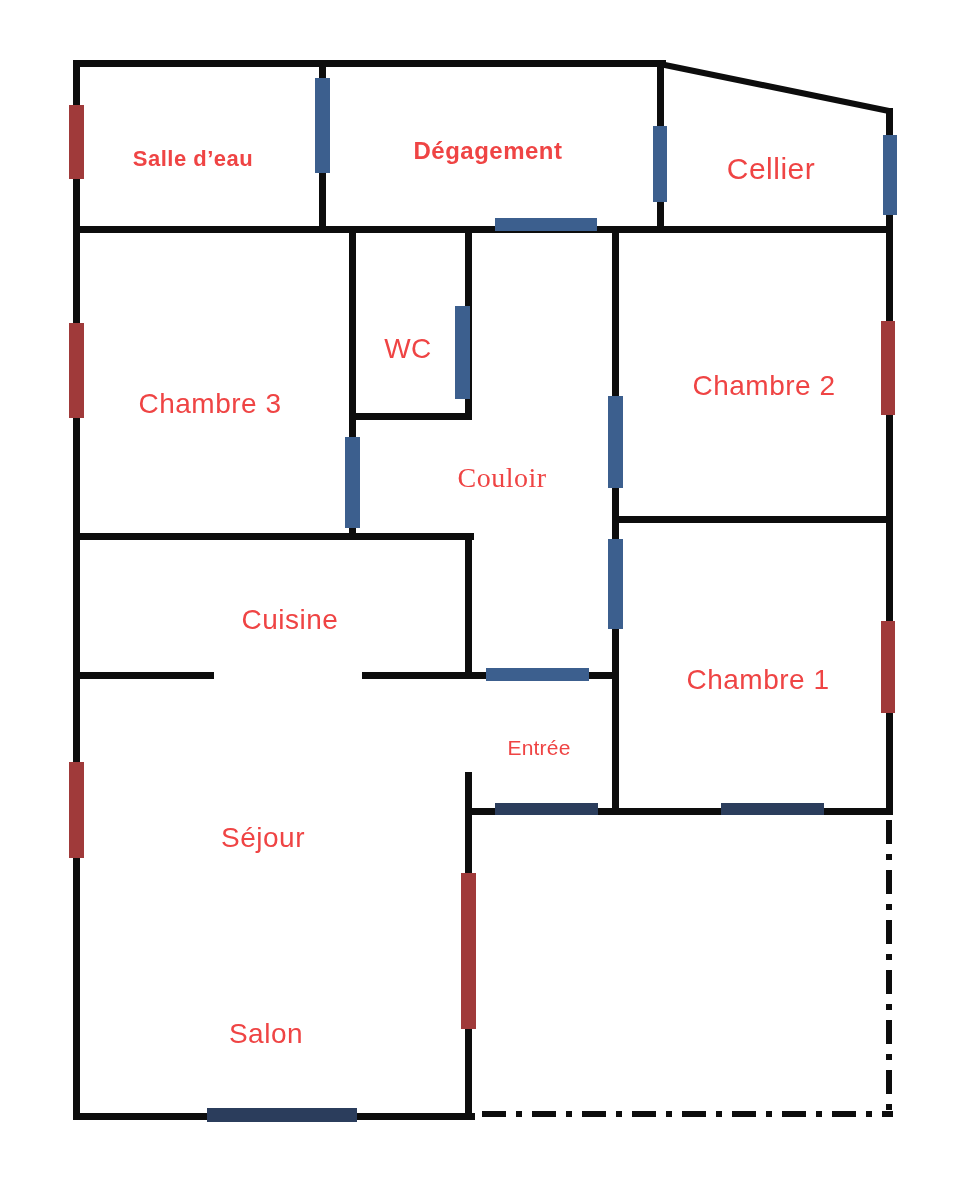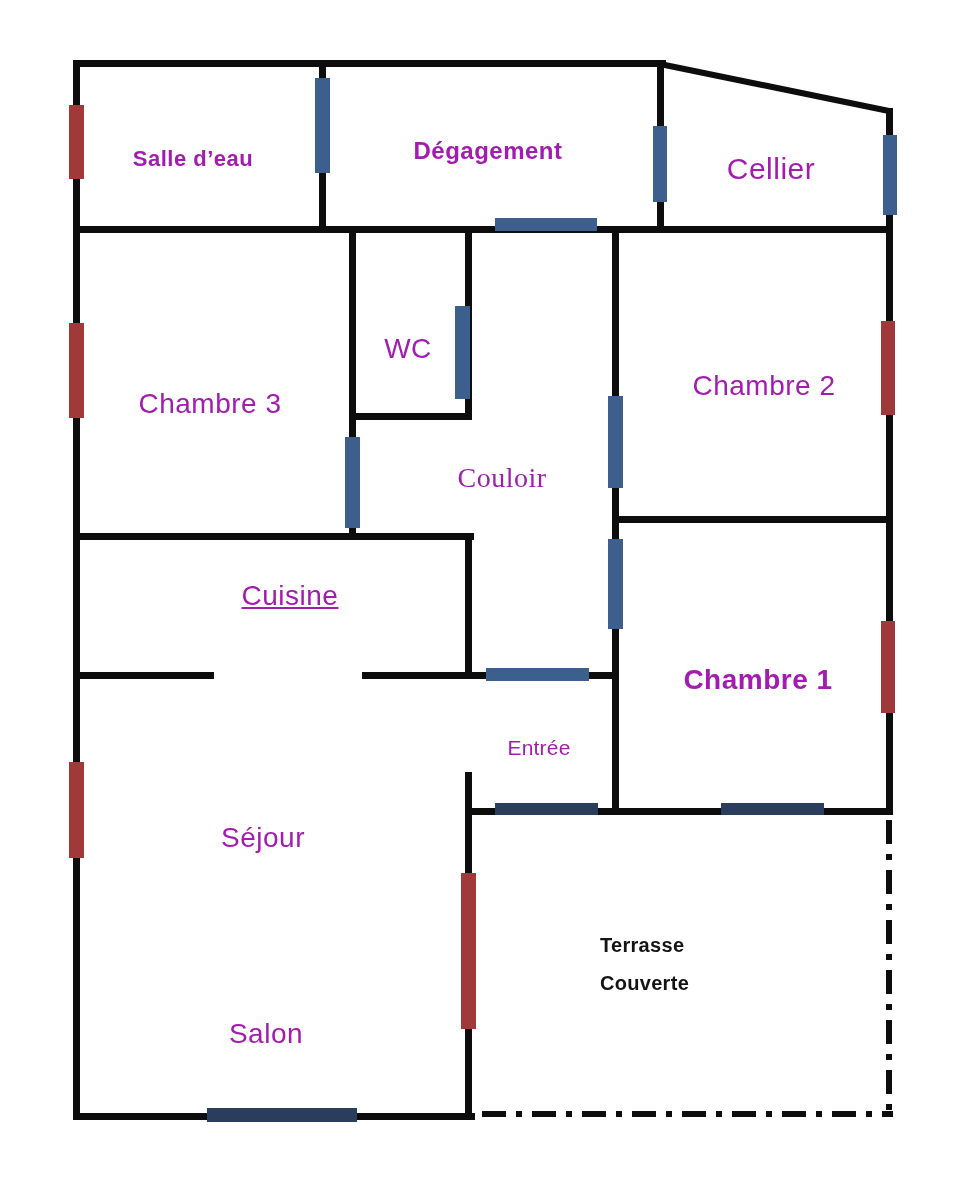--- a/index.html
+++ b/index.html
@@ -8,21 +8,21 @@
     width:963px;height:1191px;
     background:#ffffff;
     font-family:"Liberation Sans", sans-serif;
     overflow:hidden;
   }
   #plan-svg{position:absolute;left:0;top:0;}
   .room-label{
     position:absolute;
     transform:translate(-50%,-50%);
     white-space:nowrap;
-    color:#a21caf;
+    color:#ef4444;
     font-size:28px;
     letter-spacing:0.5px;
   }
   .room-label.small{font-size:21px;font-weight:400;letter-spacing:0.2px;}
   .room-label.medium{font-size:22px;font-weight:600;}
   .terrasse-block{
     position:absolute;
     left:600px;top:926px;
     transform:none;
     text-align:left;
@@ -86,28 +86,24 @@
   <div class="room-label" style="left:771px;top:169px;font-size:30px;">Cellier</div>
 
   <div class="room-label" style="left:210px;top:380px;margin-top:24px;">Chambre 3</div>
 
   <div class="room-label" style="left:408px;top:349px;">WC</div>
 
   <div class="room-label" style="left:502px;top:478px;font-family:Liberation Serif, serif;">Couloir</div>
 
   <div class="room-label" style="left:748px;top:386px;margin-left:16px;">Chambre 2</div>
 
-  <div class="room-label" style="left:290px;top:596px;text-decoration:underline;">Cuisine</div>
+  <div class="room-label" style="left:290px;top:620px;">Cuisine</div>
 
   <div class="room-label small" style="left:539px;top:748px;">Entrée</div>
 
-  <div class="room-label" style="left:758px;top:680px;font-weight:bold;">Chambre 1</div>
+  <div class="room-label" style="left:758px;top:680px;">Chambre 1</div>
 
   <div class="room-label" style="left:263px;top:838px;">Séjour</div>
 
   <div class="room-label" style="left:266px;top:1034px;">Salon</div>
 
-  <div class="terrasse-block">
-    <div>Terrasse</div>
-    <div>Couverte</div>
-  </div>
 
 </div>
 
 </body></html>

